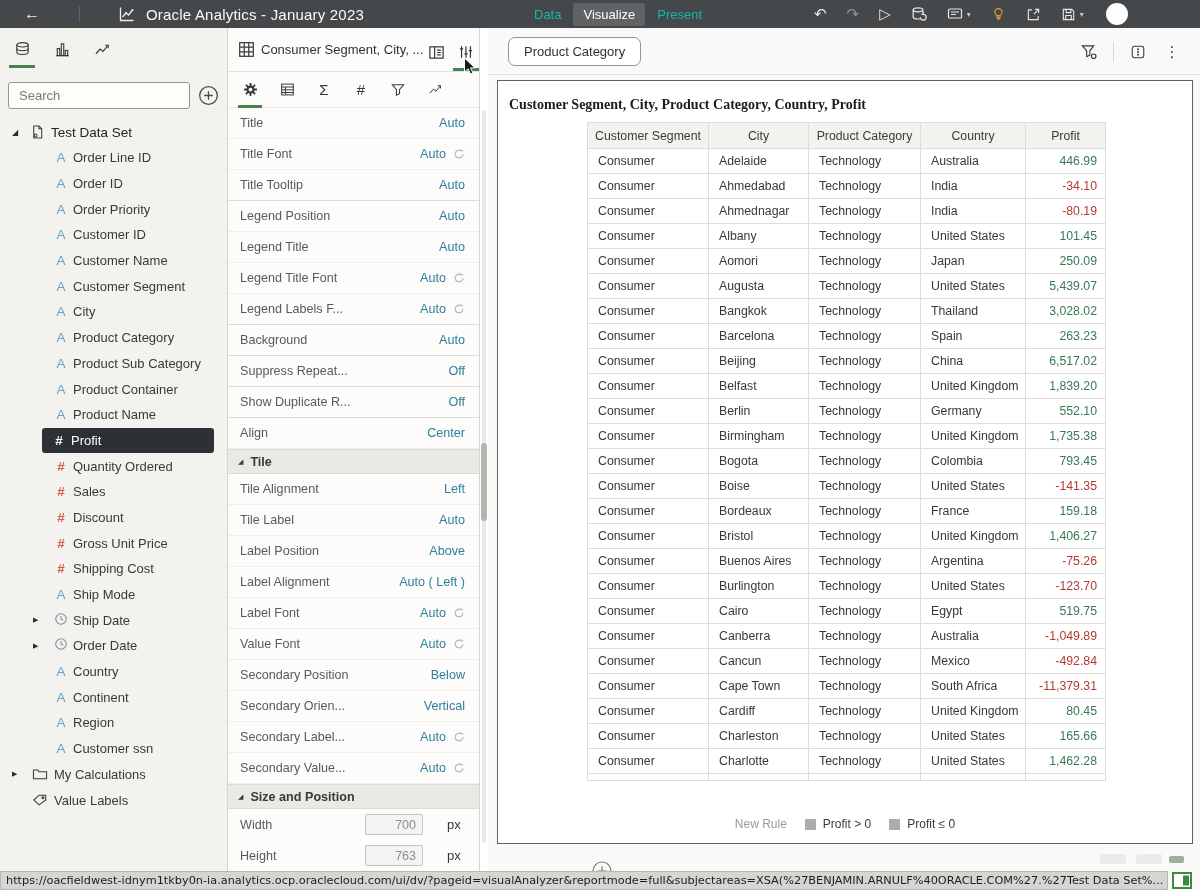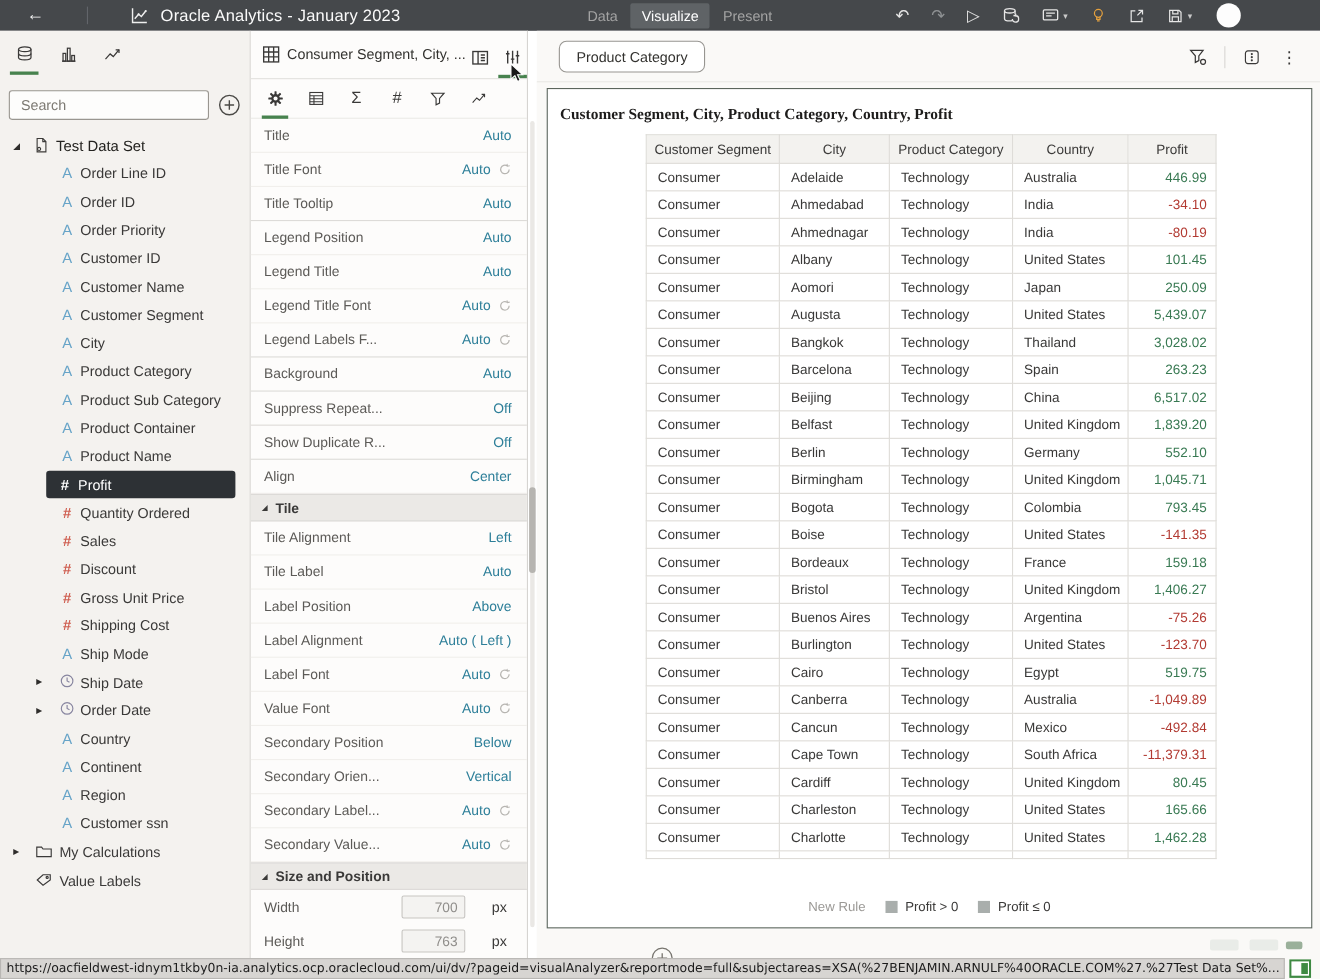--- a/index.html
+++ b/index.html
@@ -6,21 +6,21 @@
   html,body { width:1200px; height:890px; overflow:hidden; font-family:"Liberation Sans","DejaVu Sans",sans-serif; background:#fff; }
   #stage { position:relative; width:1200px; height:890px; }
 
   
   #topbar { position:absolute; left:0; top:0; width:1200px; height:28px; background:#45484b; display:flex; align-items:center; color:#e8e8e8; }
   #back-btn { position:absolute; left:18px; top:0; height:28px; width:28px; display:flex; align-items:center; justify-content:center; font-size:16px; color:#f0f0f0; cursor:pointer; }
   #tb-sep { position:absolute; left:79px; top:6px; width:1px; height:16px; background:#62656a; }
   #tb-logo { position:absolute; left:118px; top:5px; }
   #tb-title { position:absolute; left:146px; top:0; height:28px; display:flex; align-items:center; font-size:15px; color:#fafafa; letter-spacing:.2px; }
   #topbar-nav { position:absolute; left:524px; top:0; height:28px; display:flex; align-items:center; gap:2px; }
-  .navtab { padding:4px 10px; font-size:13px; color:#a3a3a3; border-radius:2px; cursor:pointer; }
+  .navtab { padding:4px 10px; font-size:13px; color:#14b8a6; border-radius:2px; cursor:pointer; }
   .navtab.active { background:#5f6366; color:#fff; }
   #topbar-actions { position:absolute; left:804px; top:0; height:28px; display:flex; align-items:center; }
   .tact { height:28px; display:flex; align-items:center; justify-content:center; padding:0 10px; color:#e6e6e6; font-size:15px; cursor:pointer; }
   .tact.dis { color:#8f9294; }
   .tact svg { display:block; }
   .tcaret { font-size:8px; color:#c9c9c9; margin-left:4px; }
   .tact[data-name="insights-button"] { color:#e5a13e; }
   .tact[data-name="account-avatar-button"] { padding:0 8px 0 12px; }
   .avatar-circle { width:22px; height:22px; border-radius:50%; background:#fdfdfd; }
 
@@ -699,21 +699,21 @@
                   <td data-name="cell">Berlin</td>
                   <td data-name="cell">Technology</td>
                   <td data-name="cell">Germany</td>
                   <td class="num pos" data-name="cell">552.10</td>
                 </tr>
                 <tr data-name="table-row">
                   <td data-name="cell">Consumer</td>
                   <td data-name="cell">Birmingham</td>
                   <td data-name="cell">Technology</td>
                   <td data-name="cell">United Kingdom</td>
-                  <td class="num pos" data-name="cell">1,045.71</td>
+                  <td class="num pos" data-name="cell">1,735.38</td>
                 </tr>
                 <tr data-name="table-row">
                   <td data-name="cell">Consumer</td>
                   <td data-name="cell">Bogota</td>
                   <td data-name="cell">Technology</td>
                   <td data-name="cell">Colombia</td>
                   <td class="num pos" data-name="cell">793.45</td>
                 </tr>
                 <tr data-name="table-row">
                   <td data-name="cell">Consumer</td>

